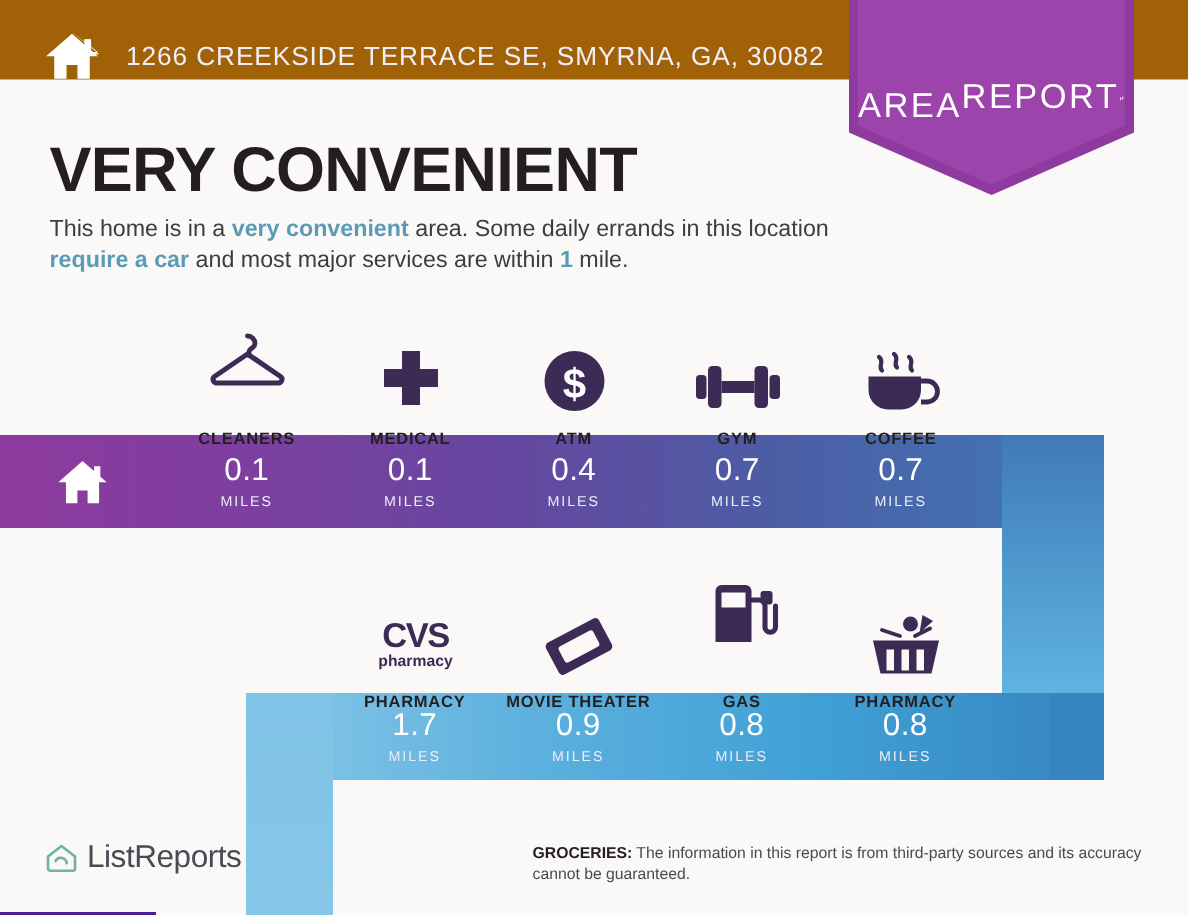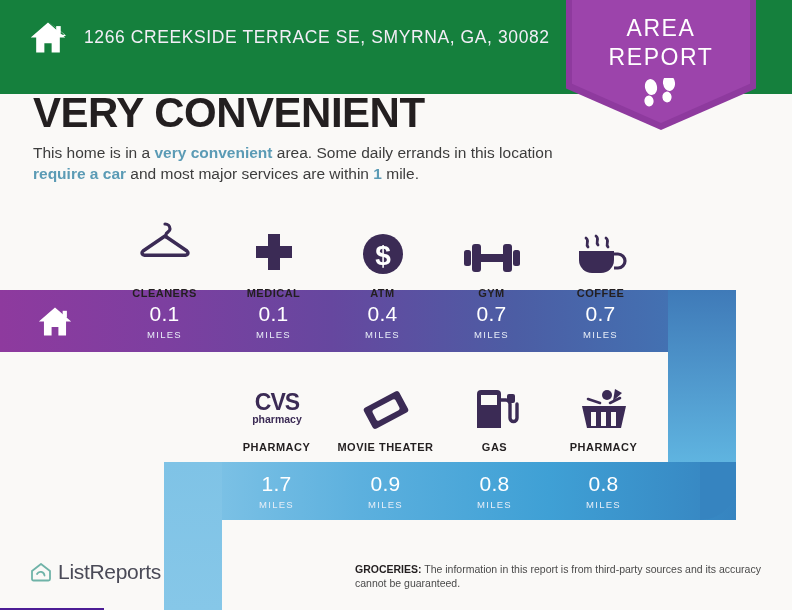--- a/index.html
+++ b/index.html
@@ -6,43 +6,43 @@
   body{
     width:792px;height:610px;
     background:#ffffff;
     font-family:"Liberation Sans", sans-serif;
     overflow:hidden;
   }
   #stage{position:relative;width:792px;height:610px;background:#faf9f7;overflow:hidden;}
 
   
   .header{
-    position:absolute;left:0;top:0;width:792px;height:94px;
-    background:#15803d;
+    position:absolute;left:0;top:0;width:792px;height:53px;
+    background:#a16207;
   }
   .header-inner{display:flex;align-items:center;height:74px;padding-left:28px;box-sizing:border-box;}
   .home-ico{width:40px;height:38px;flex:none;}
   .addr{
     color:#f2eef7;font-size:17.5px;letter-spacing:.6px;
     margin-left:16px;white-space:nowrap;
   }
 
   
   .badge{
     position:absolute;left:566px;top:0;width:190px;height:130px;
     background:#8e3a9e;
     clip-path:polygon(0 0,100% 0,100% 68%,50% 100%,0 68%);
     z-index:6;
   }
   .badge-in{
     position:absolute;left:572px;top:0;width:178px;height:123px;
     background:#9c44ab;
     clip-path:polygon(0 0,100% 0,100% 68%,50% 100%,0 68%);
     z-index:7;
-    display:flex;flex-direction:column;align-items:center;
+    display:flex;flex-direction:row;align-items:center;
   }
   .badge-t1{color:#fff;font-size:23px;font-weight:400;letter-spacing:1.6px;margin-top:17px;line-height:1;}
   .badge-t2{color:#fff;font-size:23px;font-weight:400;letter-spacing:1.6px;margin-top:6px;line-height:1;}
   .feet{margin-top:9px;}
 
   
   .headline{
     position:absolute;left:33px;top:89px;
     font-size:42px;font-weight:bold;color:#231f20;letter-spacing:-.5px;
   }
@@ -267,21 +267,21 @@
       <div class="icobox">
         <svg width="50" height="44" viewBox="0 0 50 44">
           <g transform="rotate(-28 25 22)">
             <rect x="5" y="10" width="40" height="24" rx="3" fill="#3b2b55"></rect>
             <rect x="12" y="16" width="26" height="12" rx="2" fill="#faf9f7"></rect>
           </g>
         </svg>
       </div>
       <div class="icolbl">MOVIE THEATER</div>
     </div>
-    <div class="icocell" style="width:109px;">
+    <div class="icocell" style="width:109px;gap:21px;">
       <div class="icobox">
         <svg width="48" height="46" viewBox="0 0 48 46">
           <path d="M6 8 a4 4 0 0 1 4 -4 H26 a4 4 0 0 1 4 4 V42 H6 Z" fill="#3b2b55"></path>
           <rect x="10" y="9" width="16" height="10" fill="#faf9f7"></rect>
           <path d="M30 14 h5 a4 4 0 0 1 4 4 v14 a3.5 3.5 0 0 0 3.5 3.5 a3.5 3.5 0 0 0 3.5 -3.5 V18" fill="none" stroke="#3b2b55" stroke-width="3.4" stroke-linecap="round"></path>
           <rect x="36" y="8" width="8" height="9" rx="2" fill="#3b2b55"></rect>
         </svg>
       </div>
       <div class="icolbl">GAS</div>
     </div>

